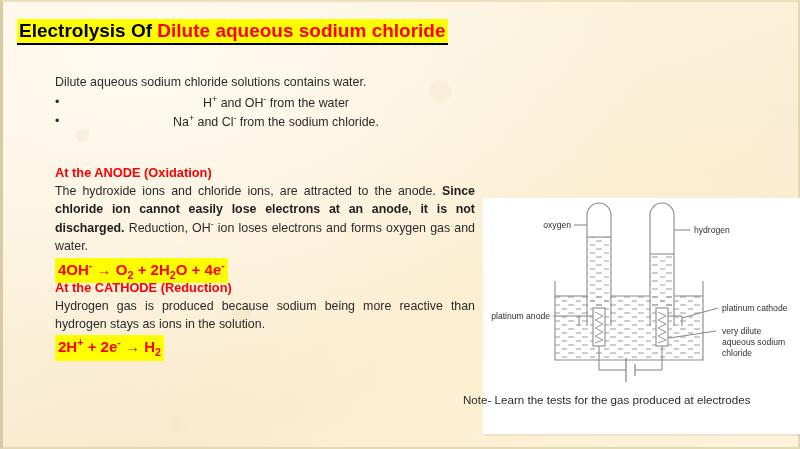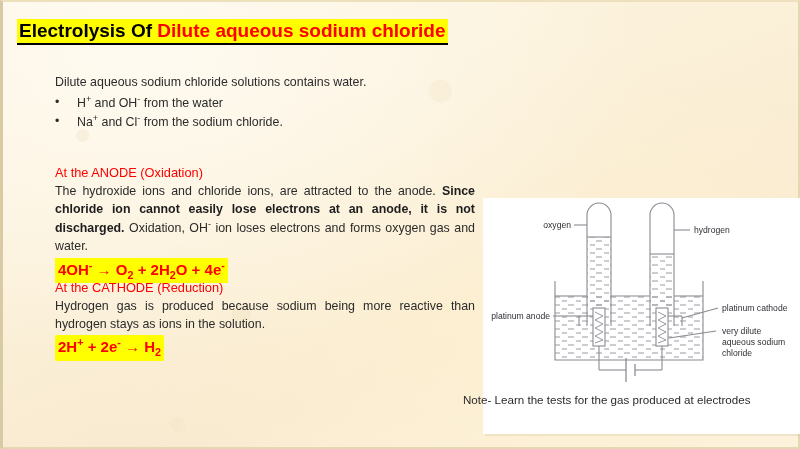--- a/index.html
+++ b/index.html
@@ -49,27 +49,27 @@
   
   #left-col{
     position:absolute;left:25px;top:72px;width:420px;
     color:#2b2b2b;font-size:12.4px;line-height:1.42;margin-left:27px;
   }
   .para{ text-align:justify; }
   .intro-line2{ text-align:left; }
   .bullets{ margin:1px 0 0 0; }
   .bullet-row{ display:flex; align-items:flex-start; line-height:1.5; }
   .bullet-dot{ width:22px; flex:0 0 22px; text-align:left; }
-  .bullet-txt{ flex:1 1 auto; }
+  .bullet-txt{ flex:1 1 auto;text-align:center; }
   sup,sub{font-size:.72em;}
   sup{vertical-align:super;}
   sub{vertical-align:sub;}
 
   .sec-head{
-    color:#ff0000;font-weight:normal;font-size:12.8px;
+    color:#ff0000;font-weight:bold;font-size:12.8px;
     margin:0 0 1px 0;
   }
   .sec-body{ text-align:justify; }
   .sec-body b{ font-weight:bold; color:#1d1d1d; }
   .eq{
     display:inline-block;
     background:#ffff00;color:#ff0000;font-weight:bold;
     font-size:15px;padding:0 3px;margin-top:2px;white-space:nowrap;
   }
   #anode-block{ position:absolute;left:0;top:90px;width:420px; }
@@ -109,21 +109,21 @@
         </div>
         <div class="bullet-row">
           <span class="bullet-dot">•</span>
           <span class="bullet-txt"><span>Na</span><sup>+</sup><span> and Cl</span><sup>-</sup><span> from the sodium chloride.</span></span>
         </div>
       </div>
     </div>
 
     <div id="anode-block">
       <div class="sec-head">At the ANODE (Oxidation)</div>
-      <div class="sec-body"><span>The hydroxide ions and chloride ions, are attracted to the anode. </span><b>Since chloride ion cannot easily lose electrons at an anode, it is not discharged.</b><span> Oxidation, OH</span><sup>-</sup><span> ion loses electrons and forms oxygen gas and water.</span></div>
+      <div class="sec-body"><span>The hydroxide ions and chloride ions, are attracted to the anode. </span><b>Since chloride ion cannot easily lose electrons at an anode, it is not discharged.</b><span> Reduction, OH</span><sup>-</sup><span> ion loses electrons and forms oxygen gas and water.</span></div>
       <div><span class="eq"><span>4OH</span><sup>-</sup><span> → O</span><sub>2</sub><span> + 2H</span><sub>2</sub><span>O</span><span> + 4e</span><sup>-</sup></span></div>
     </div>
 
     <div id="cathode-block">
       <div class="sec-head">At the CATHODE (Reduction)</div>
       <div class="sec-body">Hydrogen gas is produced because sodium being more reactive than hydrogen stays as ions in the solution.</div>
       <div><span class="eq"><span>2H</span><sup>+</sup><span> + 2e</span><sup>-</sup><span> → H</span><sub>2</sub></span></div>
     </div>
   </div>
 

